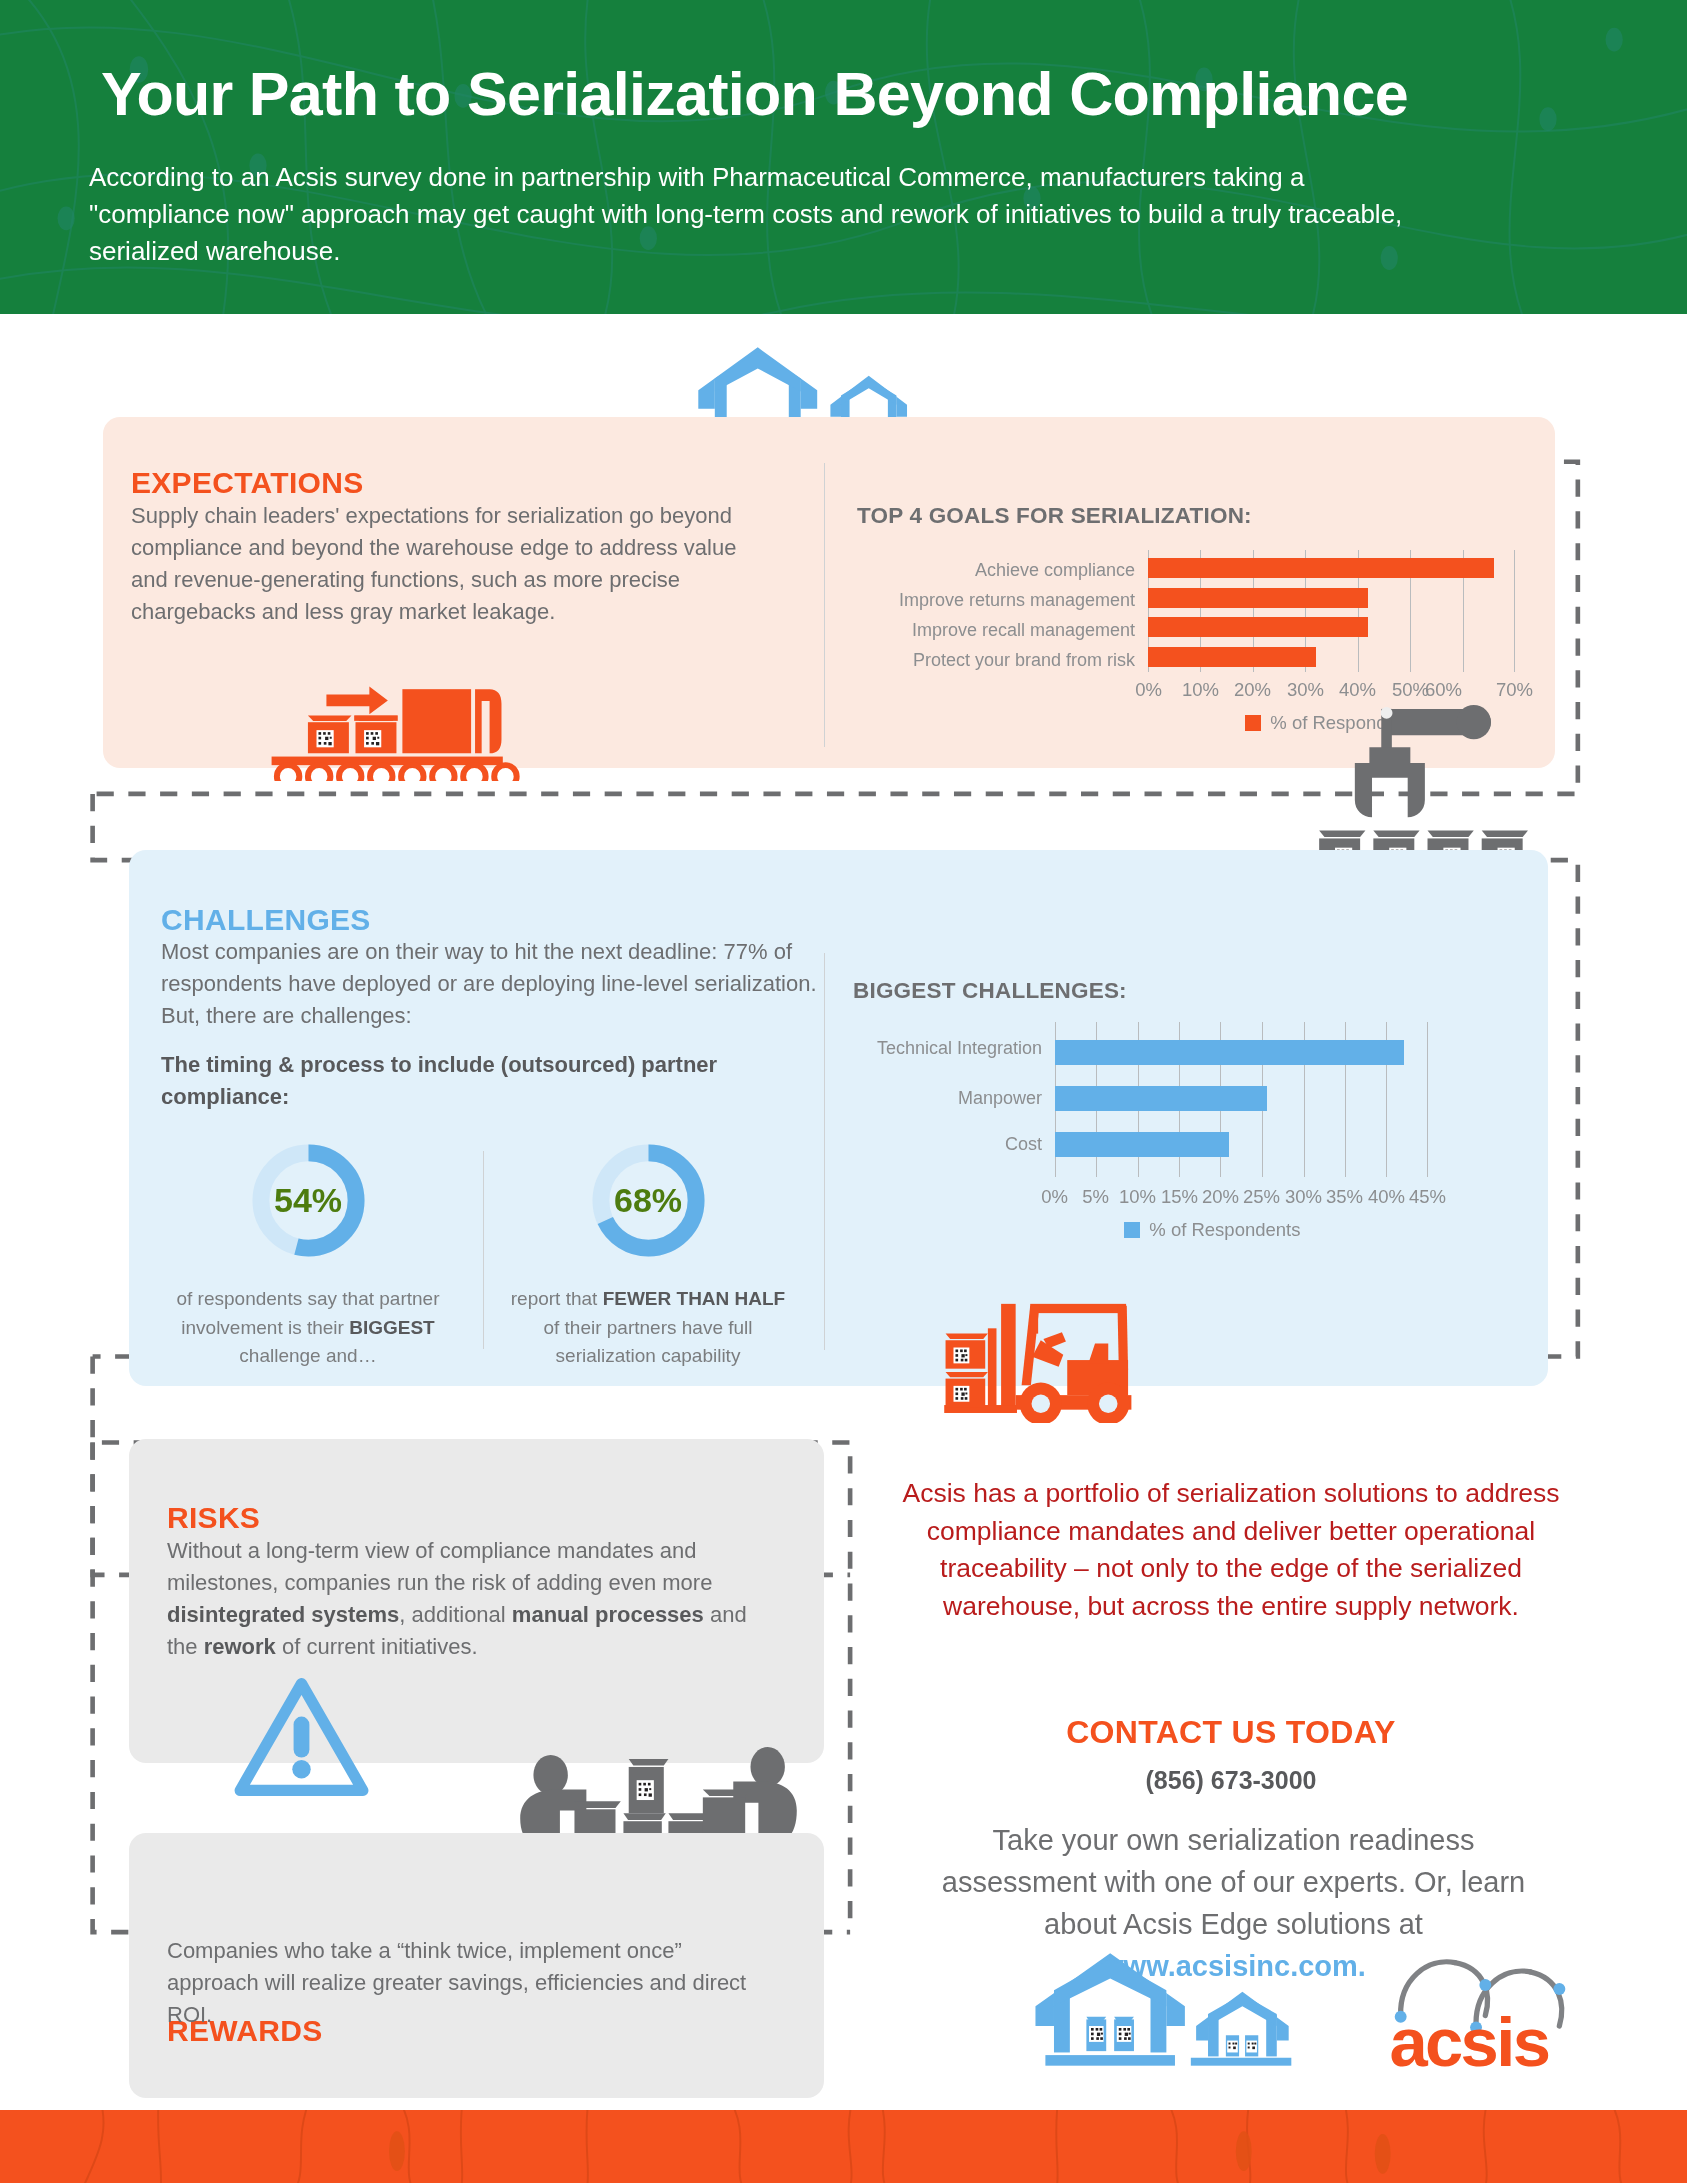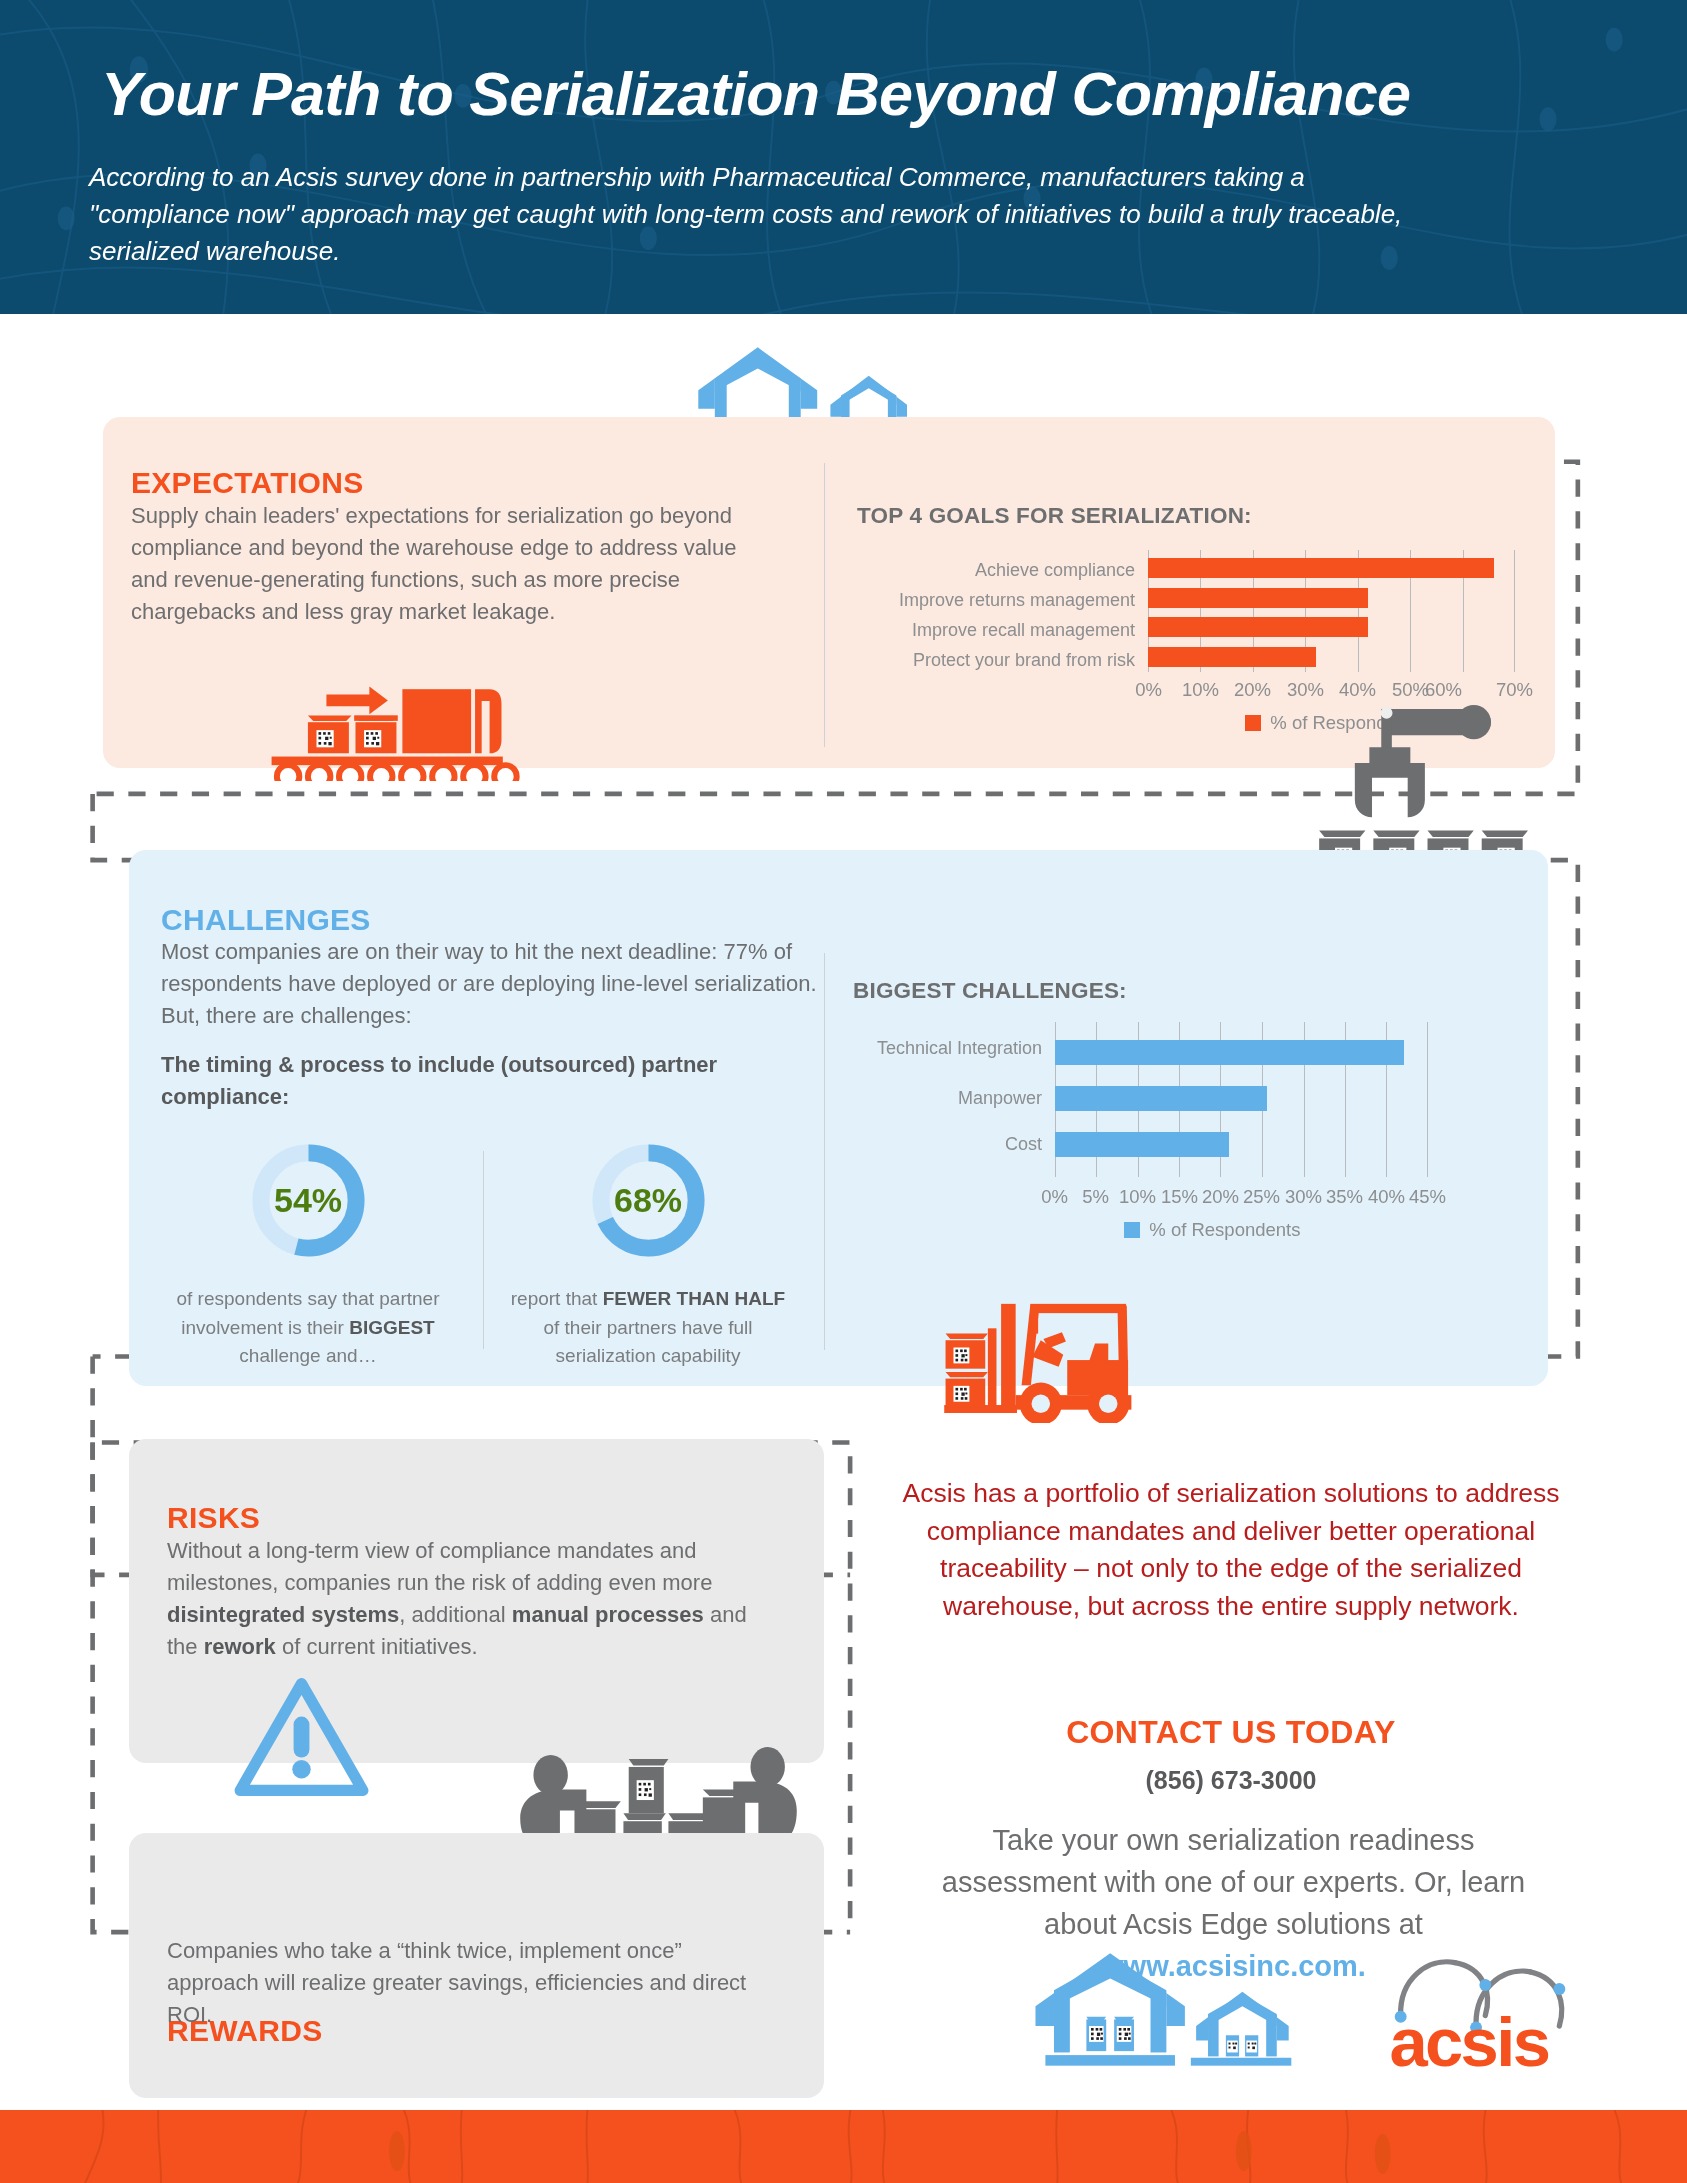--- a/index.html
+++ b/index.html
@@ -7,21 +7,21 @@
   body {
     width:1687px; height:2183px; position:relative; overflow:hidden;
     font-family:"Liberation Sans", sans-serif;
     color:#6d6e70;
   }
   .page { position:absolute; inset:0; }
 
   
   .header {
     position:absolute; left:0; top:0; width:1687px; height:314px;
-    background:#0c4a6e; overflow:hidden;font-style:italic;
+    background:#15803d; overflow:hidden;
   }
   .header-net { position:absolute; inset:0; opacity:.28; }
   .header-title {
     position:absolute; left:101px; top:64px; width:1456px;
     font-size:61px; font-weight:bold; color:#ffffff; letter-spacing:-0.7px;
     line-height:1.0;
   }
   .header-sub {
     position:absolute; left:89px; top:159px; width:1356px;
     font-size:26px; color:#ffffff; line-height:1.42;

